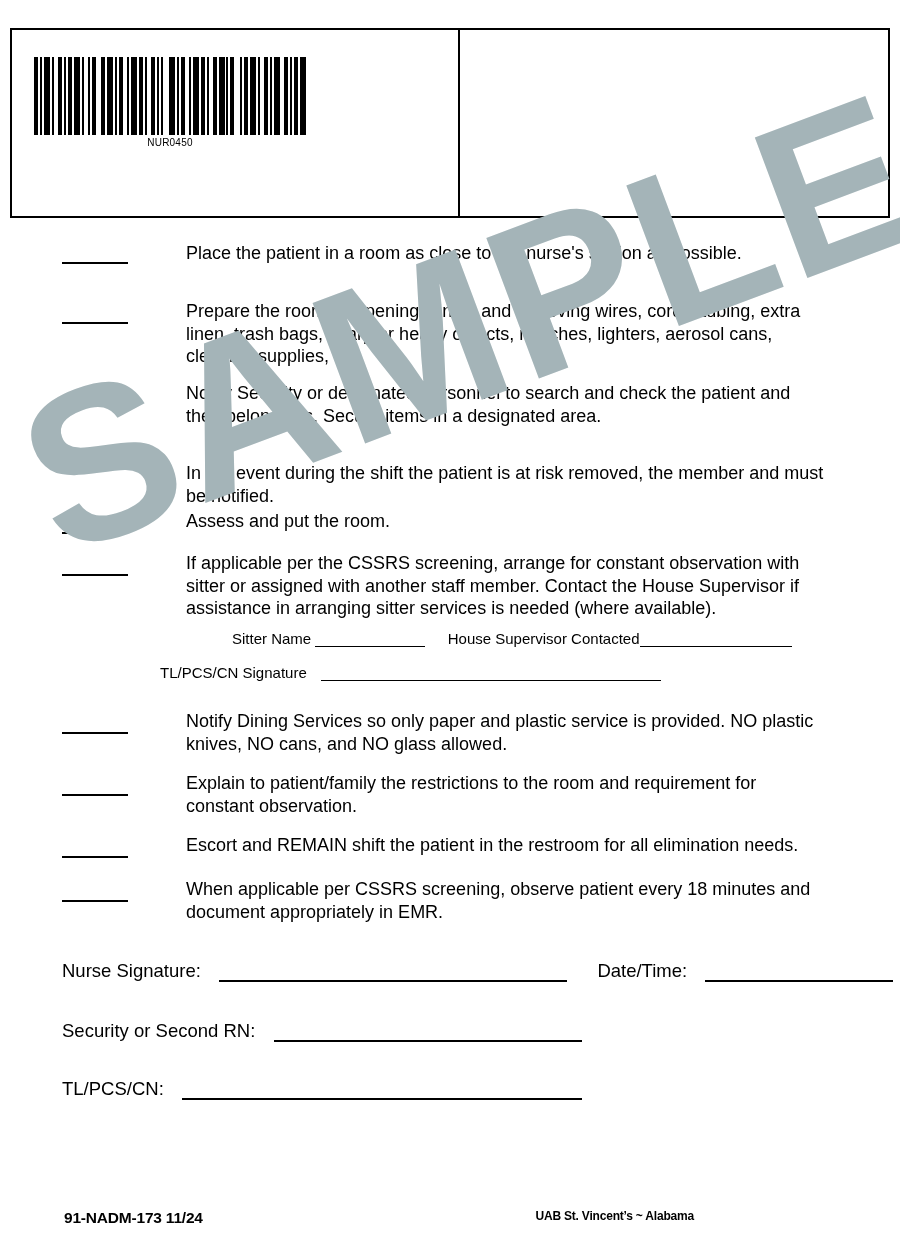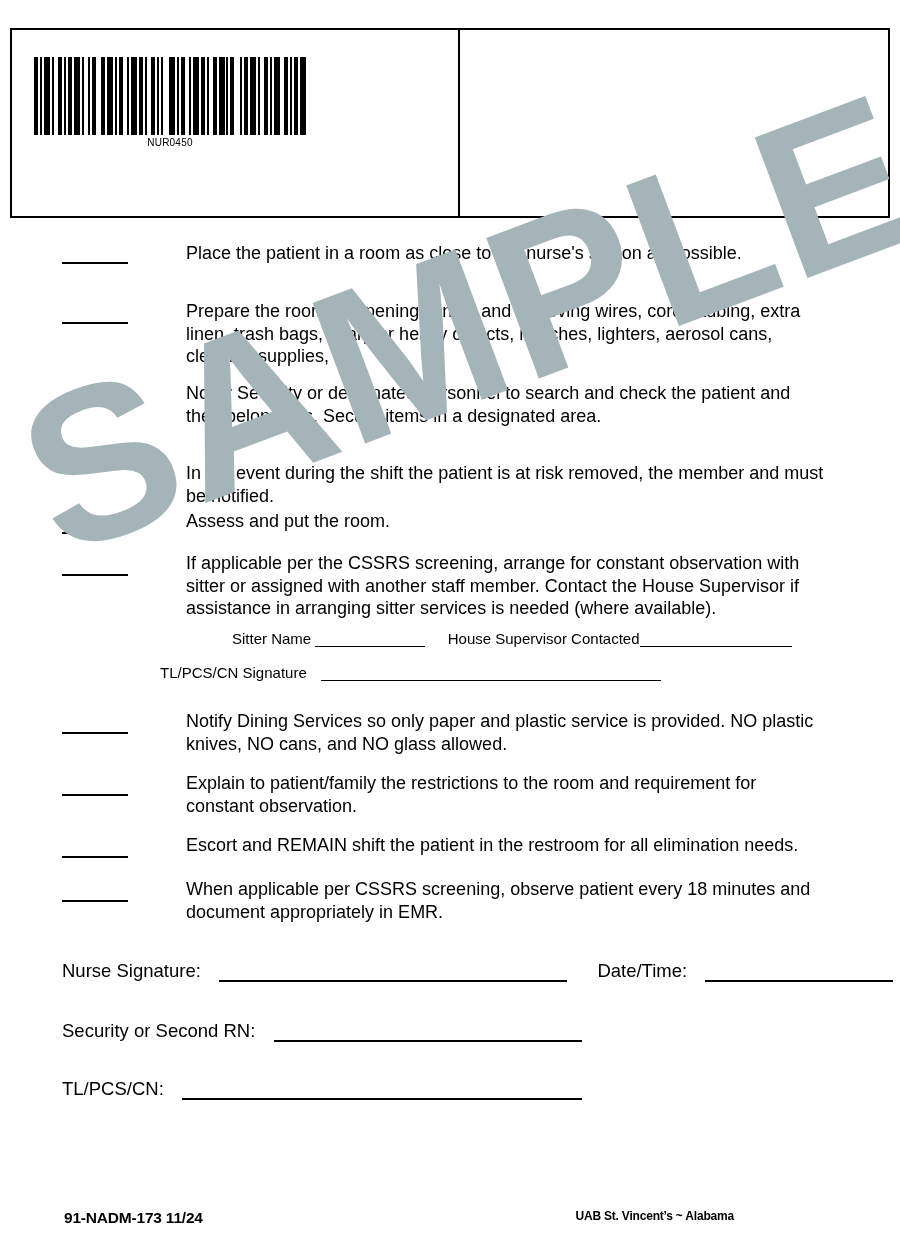--- a/index.html
+++ b/index.html
@@ -155,21 +155,20 @@
     height: 17px;
   }
 
   
   .footer {
     position: absolute;
     left: 0;
     top: 1209px;
     width: 756px;
     height: 30px;
-    padding-left: 40px;
   }
   .footer-left {
     position: absolute;
     left: 64px;
     top: 0;
     font-size: 15.5px;
     font-weight: bold;
     letter-spacing: -0.2px;
   }
   .footer-right {

